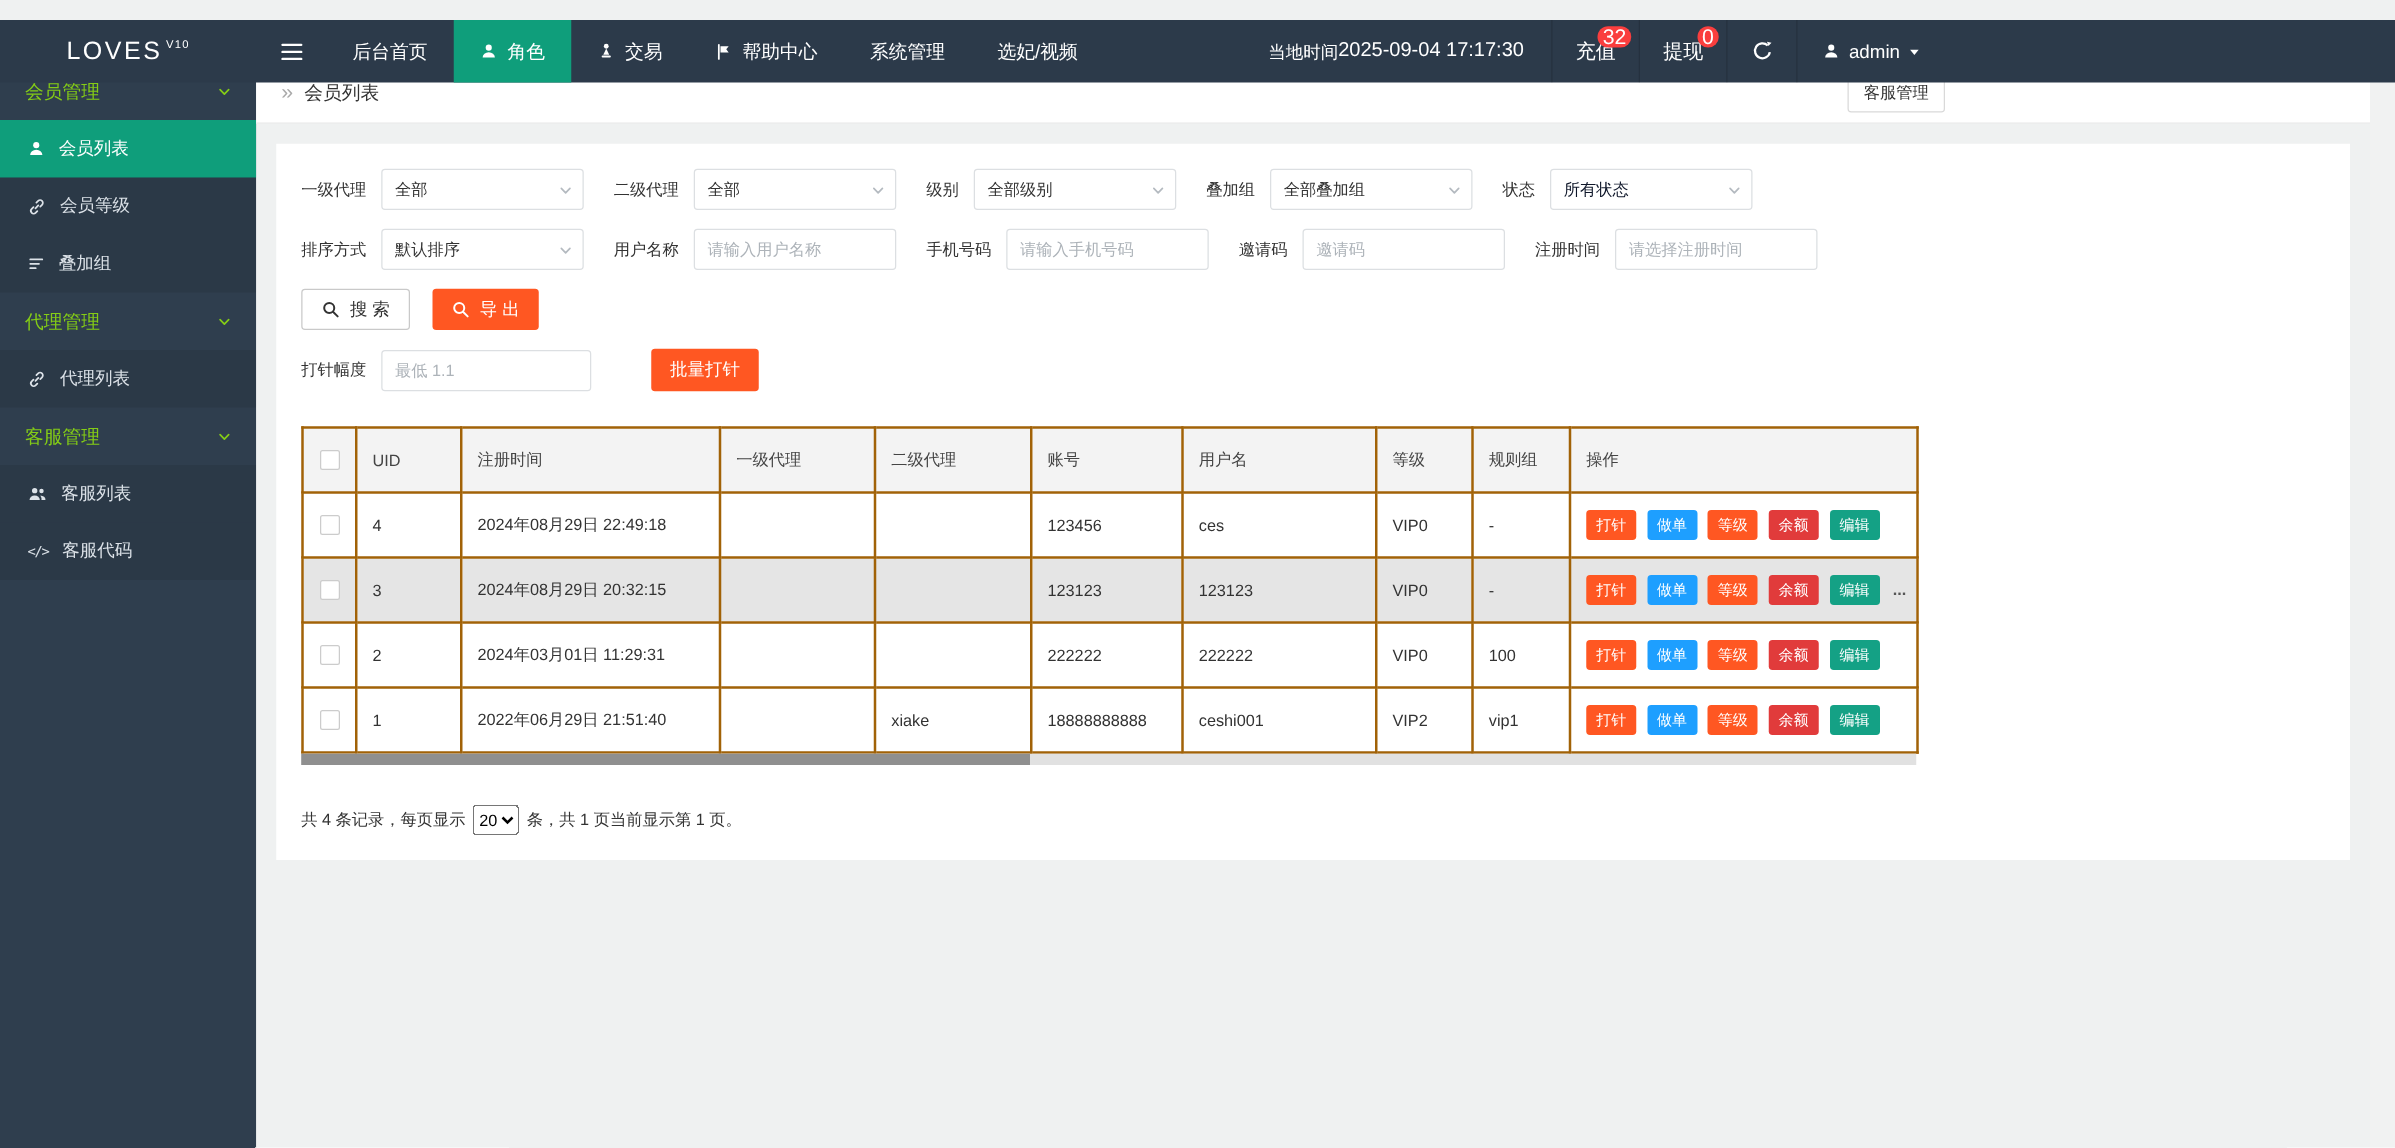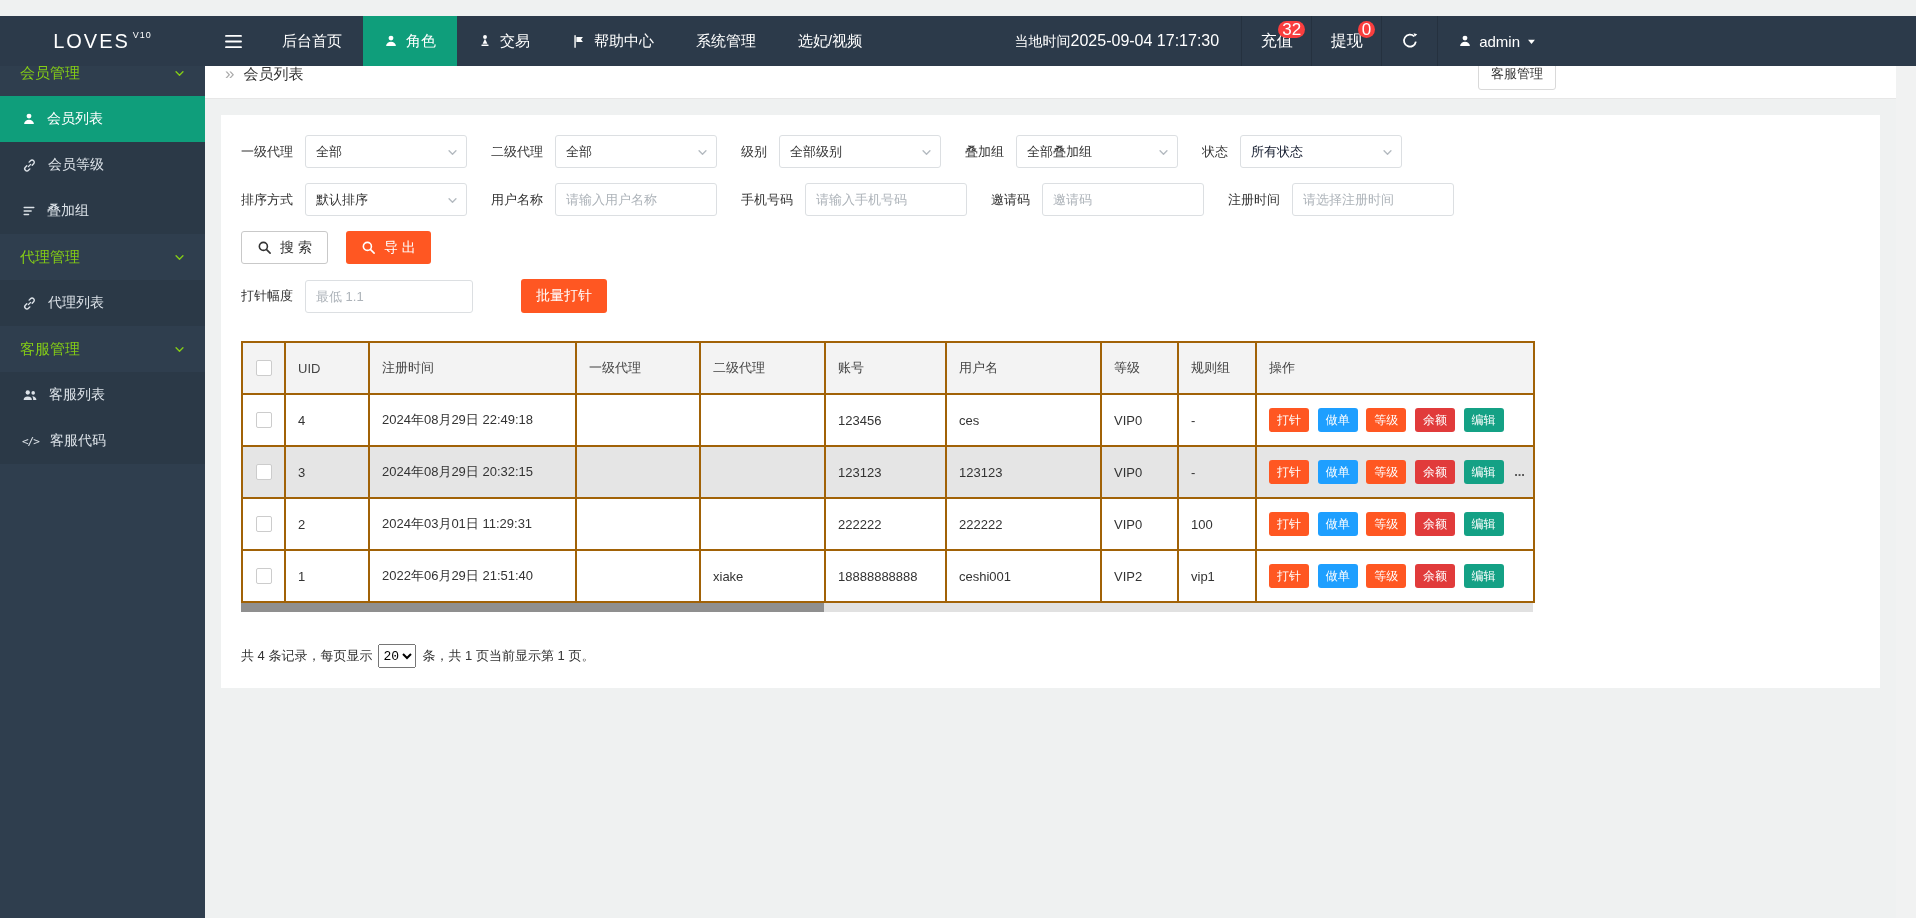--- a/index.html
+++ b/index.html
@@ -73,21 +73,21 @@
   .abtn.orange{background:var(--orange)}
   .abtn.blue{background:var(--blue)}
   .abtn.red{background:var(--red)}
   .abtn.teal{background:var(--teal)}
   .more-dots{color:#555;margin-left:2px;font-weight:bold}
 
   .hscroll{width:1292px;height:9px;background:#e1e1e1;position:relative}
   .hthumb{position:absolute;left:0;top:0;height:9px;width:583px;background:#8f8f8f}
 
   .pagination{margin-top:32px;display:flex;align-items:center;gap:6px;font-size:13px;color:#333}
-  .page-select{height:24px;font-size:13px;font-family:Liberation Mono, monospace}
+  .page-select{height:24px;font-size:13px;font-family:Liberation Sans, sans-serif}
 </style>
 </head>
 <body>
 
 <header class="topbar">
   <div class="logo">
     <span>LOVES</span>
       <sup>V10</sup>
   </div>
   <div class="hamburger">

